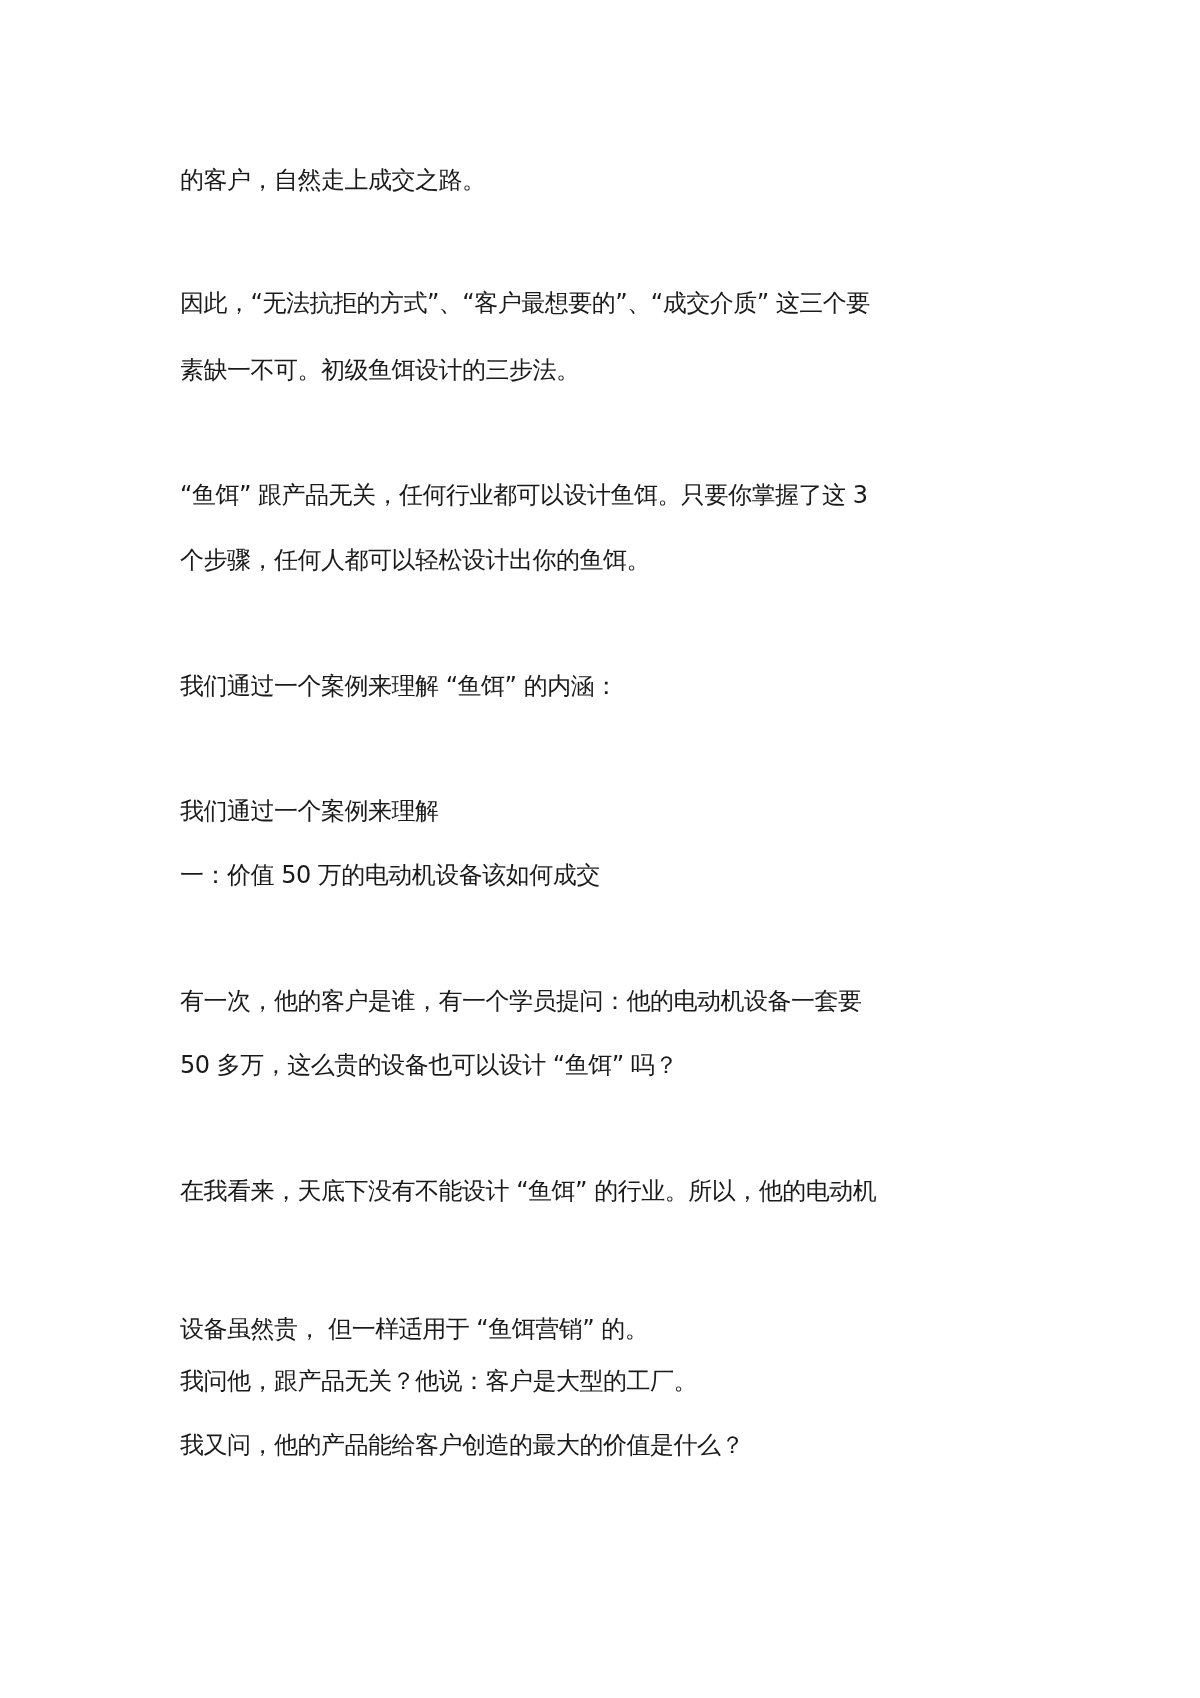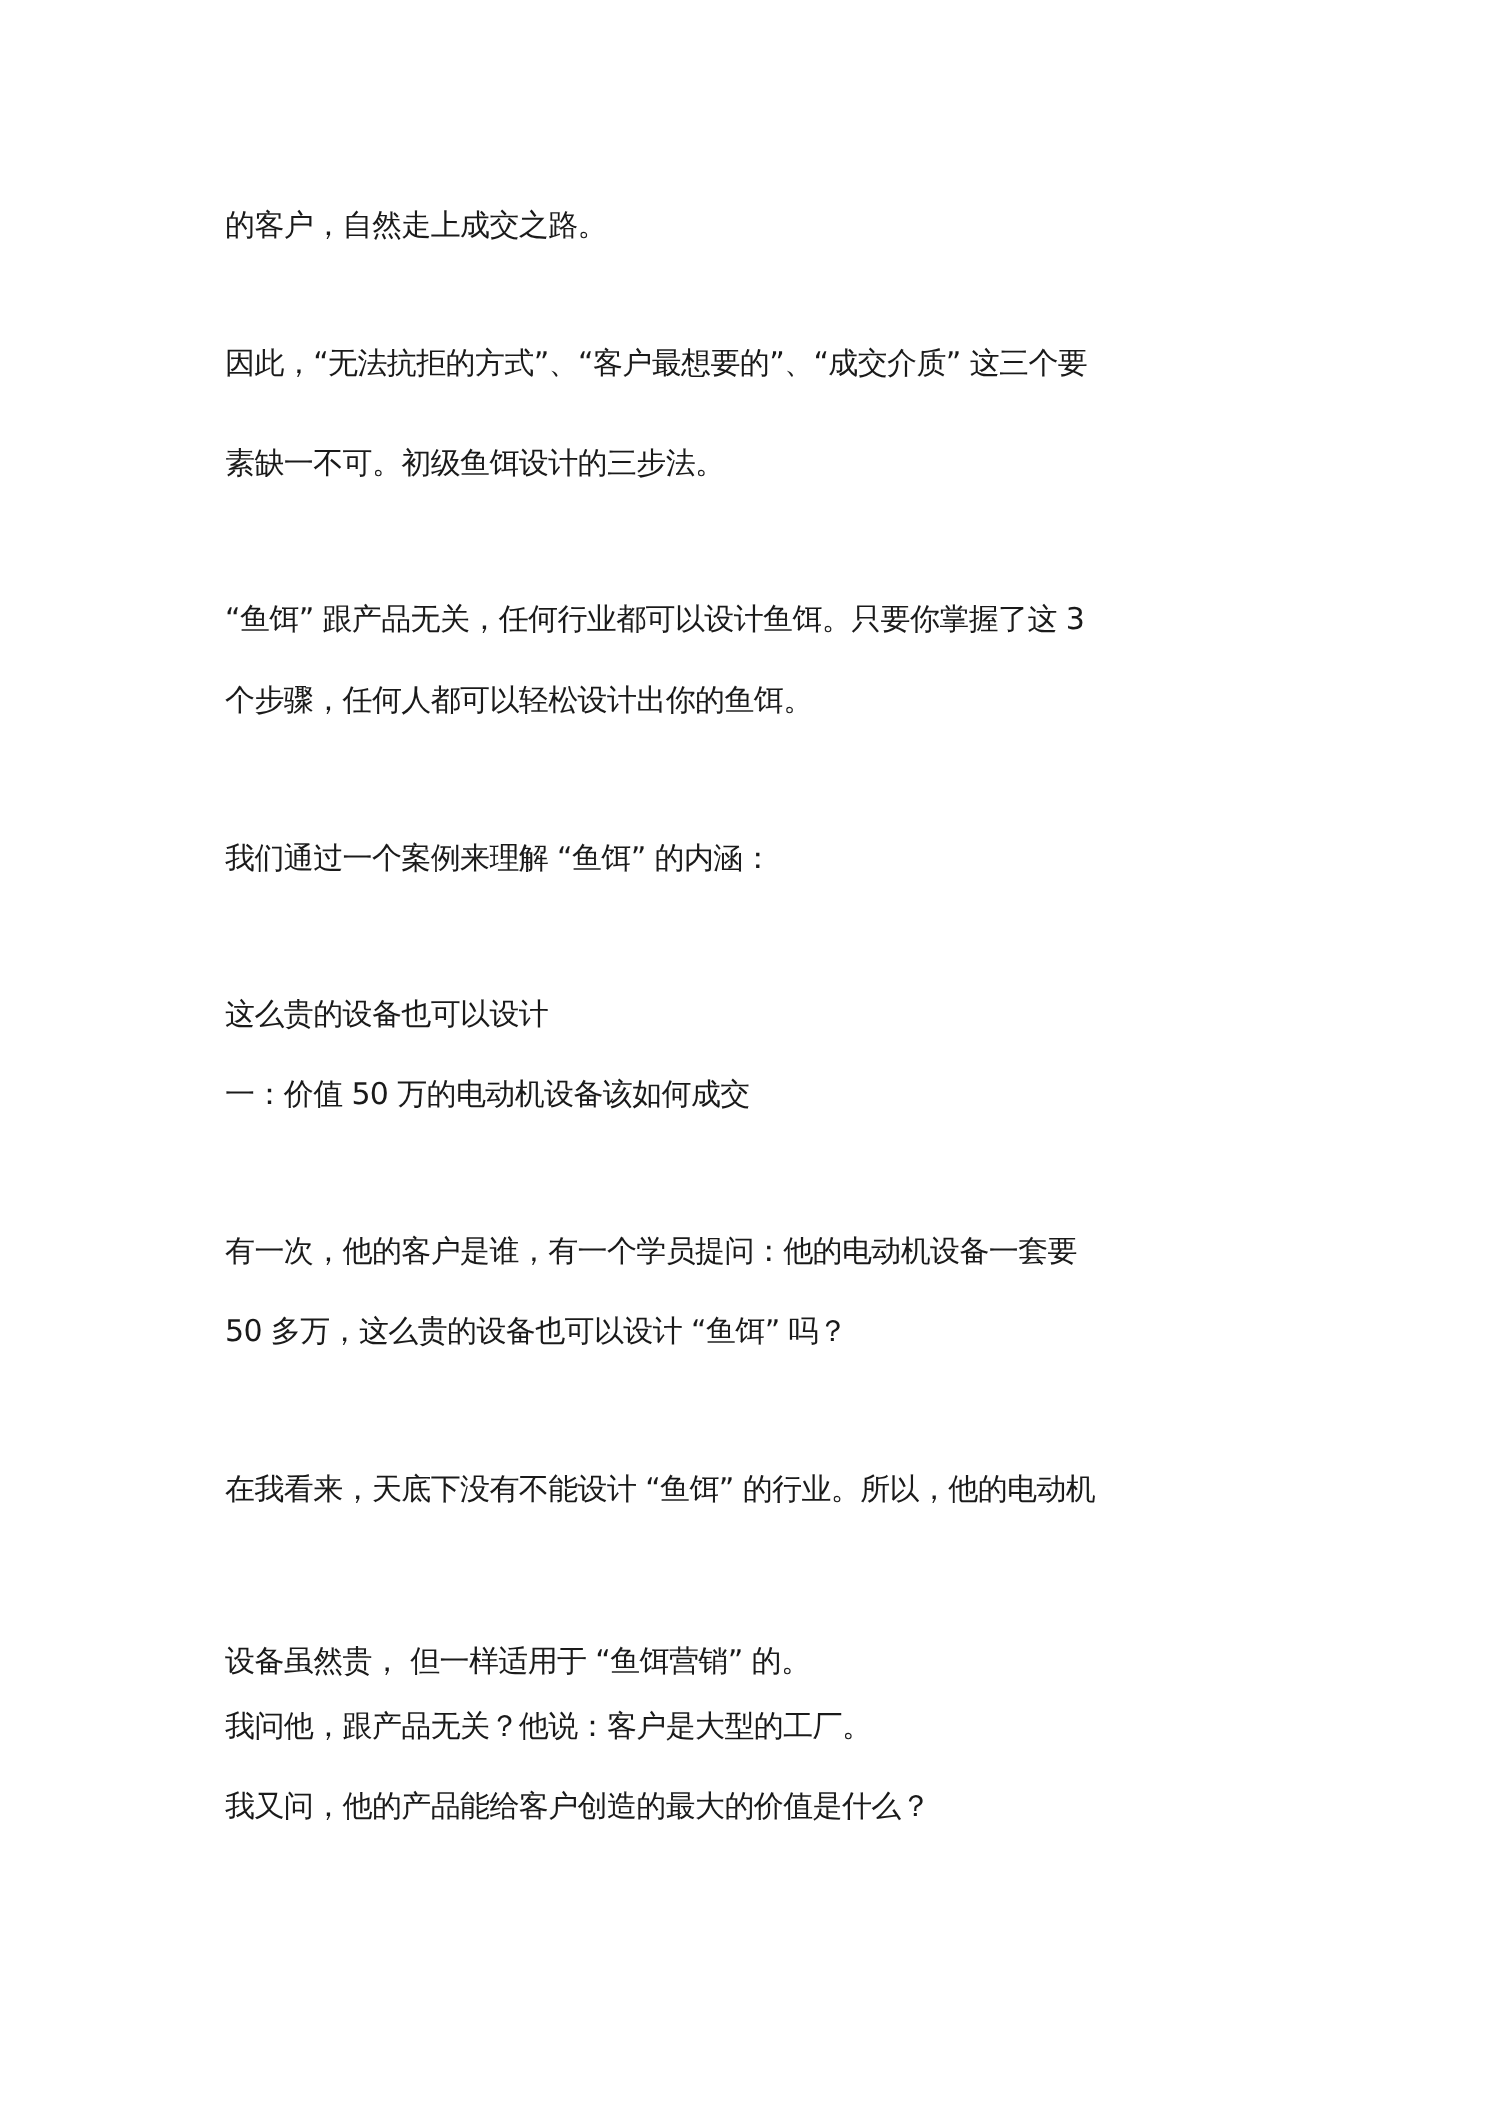--- a/index.html
+++ b/index.html
@@ -5,26 +5,26 @@
     html, body { margin: 0; padding: 0; background: #ffffff; }
     body { width: 1200px; height: 1698px; position: relative; overflow: hidden;
       font-family: "DejaVu Sans", "Liberation Sans", sans-serif; color: #1a1a1a; }
     .line { position: absolute; left: 180px; font-size: 24px; line-height: 36px; white-space: nowrap; letter-spacing: -0.5px; }
   </style>
 </head>
 <body>
 
 <div>
   <div class="line" style="top:162px">的客户，自然走上成交之路。</div>
-  <div class="line" style="top:272px">因此，“无法抗拒的方式”、“客户最想要的”、“成交介质” 这三个要</div>
+  <div class="line" style="top:285px">因此，“无法抗拒的方式”、“客户最想要的”、“成交介质” 这三个要</div>
   <div class="line" style="top:352px">素缺一不可。初级鱼饵设计的三步法。</div>
   <div class="line" style="top:477px"> “鱼饵” 跟产品无关，任何行业都可以设计鱼饵。只要你掌握了这 3</div>
   <div class="line" style="top:542px">个步骤，任何人都可以轻松设计出你的鱼饵。</div>
   <div class="line" style="top:668px">我们通过一个案例来理解 “鱼饵” 的内涵：</div>
-  <div class="line" style="top:793px">这么贵的设备也可以设计</div>
+  <div class="line" style="top:793px">我们通过一个案例来理解</div>
   <div class="line" style="top:857px">一：价值  50 万的电动机设备该如何成交</div>
   <div class="line" style="top:983px">有一次，他的客户是谁，有一个学员提问：他的电动机设备一套要</div>
   <div class="line" style="top:1047px">50 多万，这么贵的设备也可以设计 “鱼饵” 吗？</div>
   <div class="line" style="top:1173px">在我看来，天底下没有不能设计 “鱼饵” 的行业。所以，他的电动机</div>
   <div class="line" style="top:1311px">设备虽然贵，  但一样适用于 “鱼饵营销” 的。</div>
   <div class="line" style="top:1363px">我问他，跟产品无关？他说：客户是大型的工厂。</div>
   <div class="line" style="top:1427px">我又问，他的产品能给客户创造的最大的价值是什么？</div>
 </div>
 
 </body></html>

